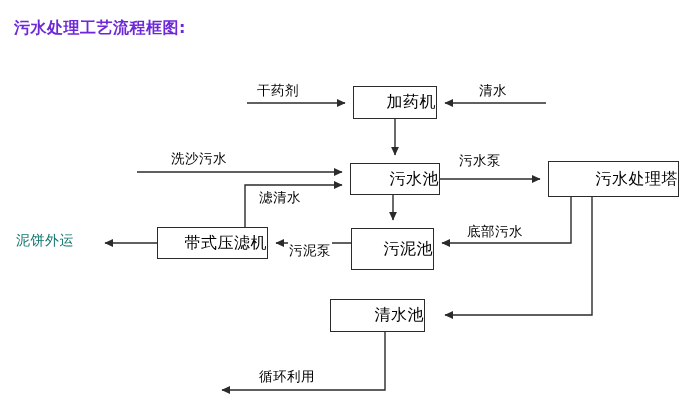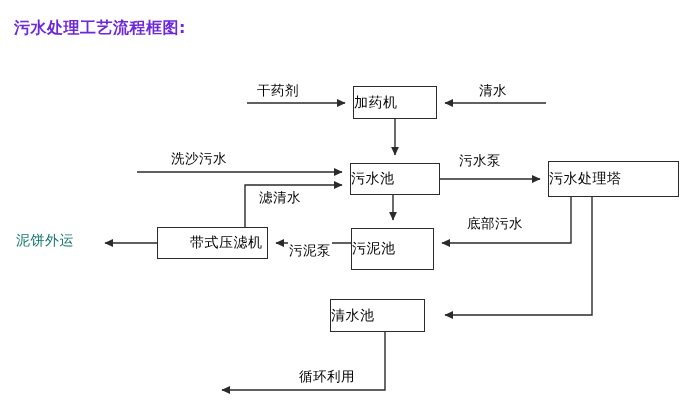--- a/index.html
+++ b/index.html
@@ -32,22 +32,22 @@
     letter-spacing: 0.5px;
     white-space: nowrap;
   }
   .node {
     position: absolute;
     box-sizing: border-box;
     border: 1px solid #2b2b2b;
     background: #ffffff;
     display: flex;
     align-items: center;
-    justify-content: flex-start;
-    font-size: 14px;
+    justify-content: flex-end;
+    font-size: 16px;
     color: #000000;
     white-space: nowrap;
     letter-spacing: 0.5px;
   }
   .edge-label {
     position: absolute;
     font-size: 13.5px;
     color: #000000;
     white-space: nowrap;
     letter-spacing: 0.5px;
@@ -121,18 +121,18 @@
   <div class="node" style="left:330px; top:299px; width:95px; height:33px;">
     <span>清水池</span>
   </div>
 
   <div class="edge-label" style="left:256px; top:82px;">干药剂</div>
   <div class="edge-label" style="left:478px; top:82px;">清水</div>
   <div class="edge-label" style="left:170px; top:150px;">洗沙污水</div>
   <div class="edge-label" style="left:458px; top:152px;">污水泵</div>
   <div class="edge-label" style="left:258px; top:189px;">滤清水</div>
   <div class="edge-label" style="left:288px; top:242px;">污泥泵</div>
-  <div class="edge-label" style="left:466px; top:215px;text-align:center;">底部污水</div>
-  <div class="edge-label" style="left:258px; top:368px;margin-left:40px;">循环利用</div>
+  <div class="edge-label" style="left:466px; top:223px;text-align:center;">底部污水</div>
+  <div class="edge-label" style="left:258px; top:368px;">循环利用</div>
 
   <div class="terminal-label" style="left:16px; top:232px;">泥饼外运</div>
 
 </div>
 
 </body></html>

